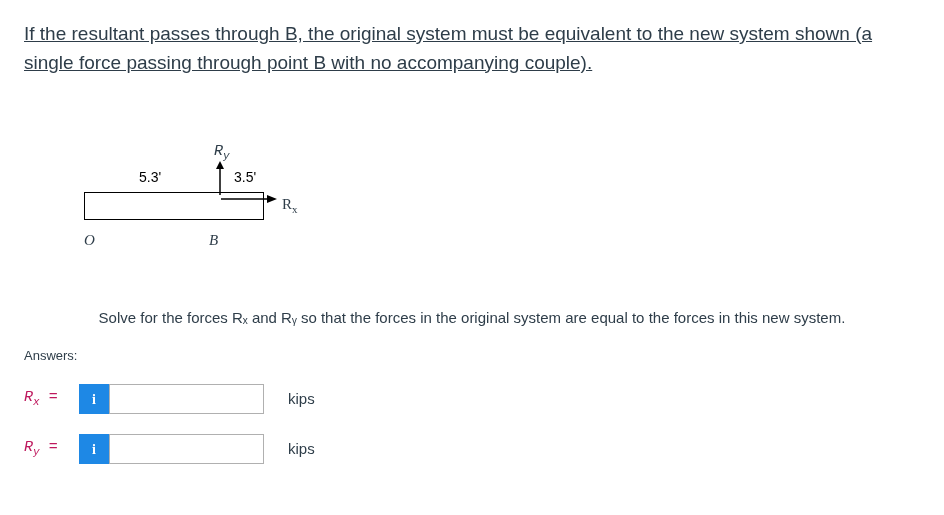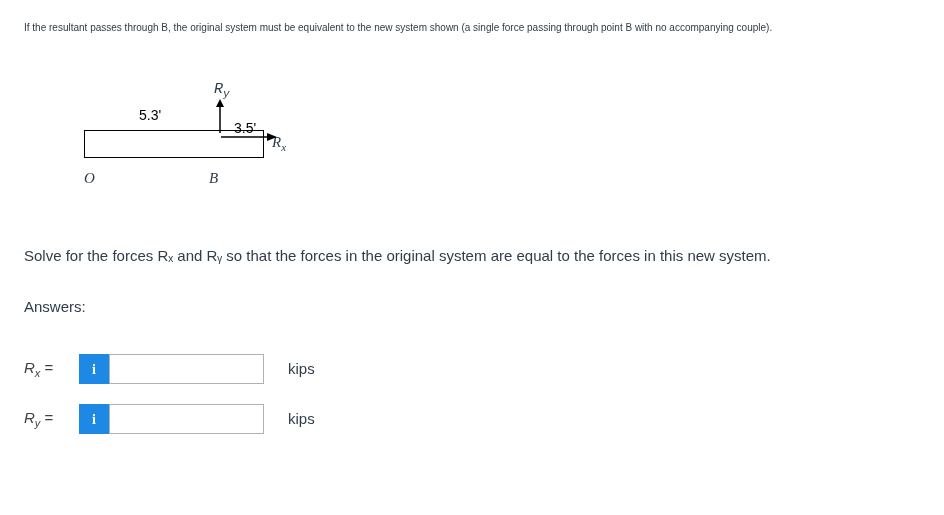--- a/index.html
+++ b/index.html
@@ -9,23 +9,24 @@
     }
     body {
       font-family: -apple-system, BlinkMacSystemFont, 'Segoe UI', Arial, sans-serif;
       background: #ffffff;
       padding: 20px 24px;
       color: #2e3d49;
       font-size: 15px;
       line-height: 1.5;
     }
     .problem-text {
-      margin-bottom: 40px;
-      color: #2e3d49;
-      font-size: 10px;
+      margin-bottom: 60px;
+      color: #2e3d49;
+      font-size: 19px;
+      text-decoration: underline;
     }
     .diagram-container {
       margin: 30px 0 50px 40px;
       position: relative;
       width: 280px;
       height: 120px;
     }
     .beam-rect {
       position: absolute;
       left: 20px;
@@ -54,76 +55,77 @@
     .label-8-5 {
       position: absolute;
       left: 75px;
       top: 30px;
       font-size: 14px;
       color: #000;
     }
     .label-3-5 {
       position: absolute;
       left: 170px;
-      top: 43px;
+      top: 30px;
       font-size: 14px;
       color: #000;
     }
     .label-Ry {
       position: absolute;
       left: 150px;
       top: 4px;
       font-style: italic;
       font-family: Liberation Mono, monospace;
       font-size: 15px;
     }
     .label-Ry sub {
       font-size: 11px;
     }
     .label-Rx {
       position: absolute;
-      left: 208px;
+      left: 218px;
       top: 56px;
-      font-style: italic;
       font-family: Georgia, serif;
       font-size: 15px;
     }
     .label-Rx sub {
       font-size: 11px;
     }
     .arrow-ry {
       position: absolute;
       left: 150px;
       top: 24px;
     }
     .arrow-rx {
       position: absolute;
       left: 155px;
       top: 55px;
     }
     .solve-text {
       margin-top: 30px;
-      margin-bottom: 28px;
-      color: #2e3d49;
-      font-size: 15px;
+      margin-bottom: 16px;
+      color: #2e3d49;
+      font-size: 15px;
+      text-align: center;
     }
     .answers-label {
-      margin-bottom: 36px;
-      color: #2e3d49;
-      font-size: 15px;
+      margin-bottom: 19px;
+      color: #2e3d49;
+      font-size: 13px;
     }
     .answer-row {
       display: flex;
       align-items: center;
       margin-bottom: 20px;
     }
     .var-label {
       width: 55px;
       font-size: 15px;
-      color: #404040;
+      color: #be185d;
+      font-family: Liberation Mono, monospace;
     }
     .var-label .var-main {
       font-style: italic;
     }
     .var-label sub {
       font-size: 11px;
       font-style: italic;
     }
     .info-icon {
       display: inline-flex;

